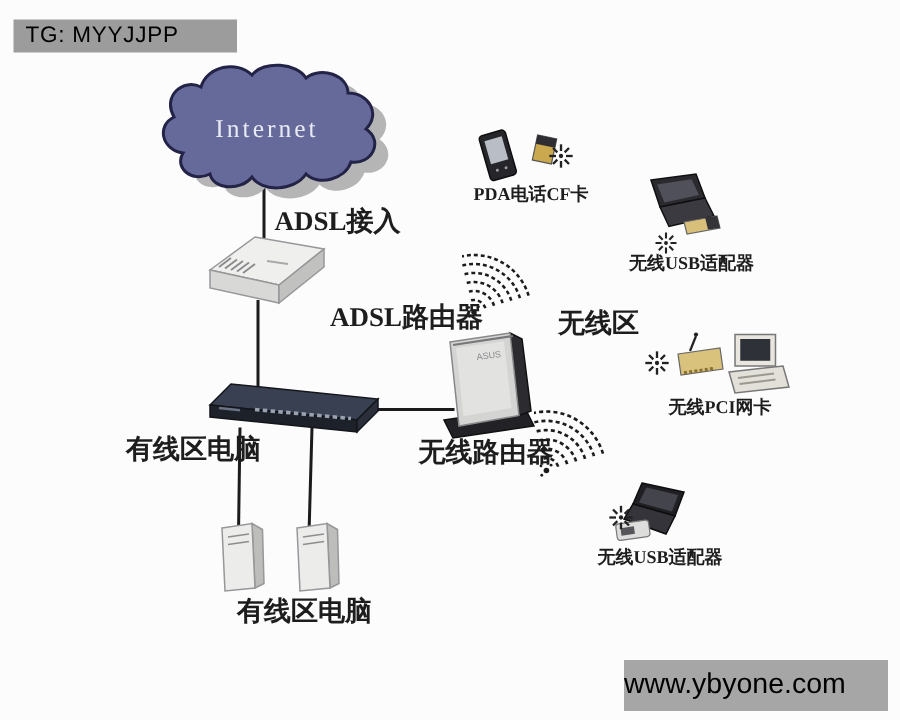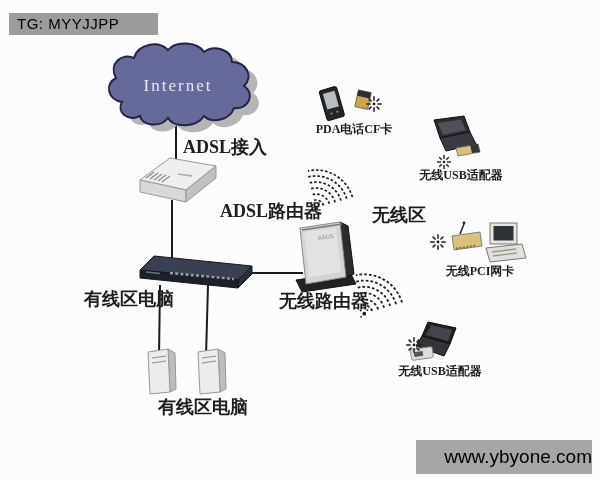--- a/index.html
+++ b/index.html
@@ -4,21 +4,21 @@
 <style>
   html,body{margin:0;padding:0;}
   body{width:600px;height:480px;overflow:hidden;background:#fff;}
   #canvas{position:relative;width:600px;height:480px;background:#fcfcfc;
           font-family:"Liberation Serif","DejaVu Serif",serif;color:#1d1d1d;}
   .abs{position:absolute;}
   .banner{background:#9c9c9c;color:#000000;font-family:"Liberation Sans","DejaVu Sans",sans-serif;}
   #top-banner{left:9px;top:13px;width:141px;height:22px;line-height:22px;
               padding-left:8px;font-size:15px;letter-spacing:.5px;}
   #bottom-banner{left:416px;top:440px;width:176px;height:34px;line-height:34px;
-                 text-align:right;font-size:19px;background:#a6a6a6;}
+                 text-align:left;font-size:19px;background:#a6a6a6;}
   .diag-label{font-size:18px;font-weight:700;white-space:nowrap;}
   .dev-label{font-size:12px;font-weight:700;text-align:center;line-height:14px;white-space:nowrap;}
   svg{display:block;}
 </style>
 </head>
 <body>
 
 <div id="canvas">
 
   <svg width="0" height="0" style="position:absolute">

